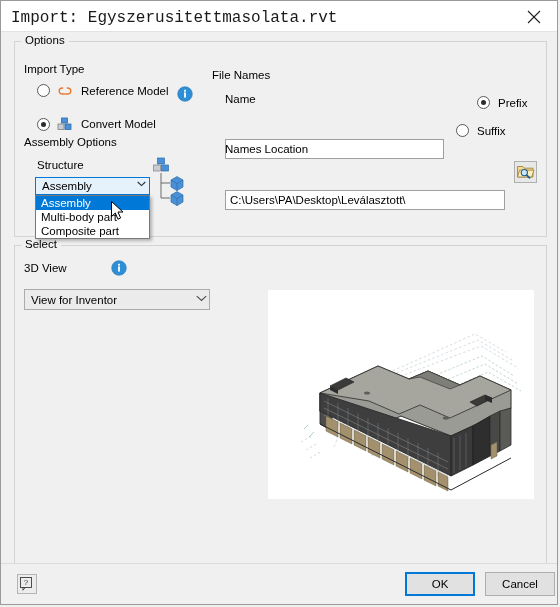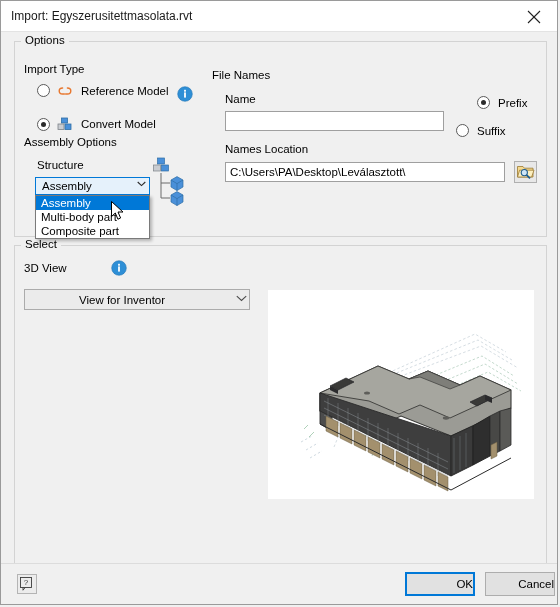--- a/index.html
+++ b/index.html
@@ -31,23 +31,24 @@
     left: 0; top: 0;
     width: 100%;
     height: 31px;
     background: #ffffff;
     border-bottom: 1px solid #e3e3e3;
     box-sizing: border-box;
   }
   .titlebar .title {
     position: absolute;
     left: 10px; top: 8px;
-    font-size: 12px;
+    font-size: 16px;
     color: #1a1a1a;
     white-space: nowrap;
+    font-family: Liberation Mono, monospace;
   }
   .close-btn {
     position: absolute;
     right: 0; top: 0;
     width: 45px; height: 30px;
     cursor: default;
   }
   .close-btn svg { position:absolute; left: 15px; top: 9px; }
 
   
@@ -149,20 +150,21 @@
     background: #fff;
     border: 1px solid #9f9f9f;
     font-size: 11.5px;
     color: #000;
     display: flex;
     align-items: center;
     padding-left: 4px;
     white-space: nowrap;
     overflow: hidden;
     cursor: text;
+    margin-top: 28px;
   }
 
   
   .browse-btn {
     position: absolute;
     box-sizing: border-box;
     background: #e8e8e8;
     border: 1px solid #b0b0b0;
     cursor: default;
   }
@@ -188,21 +190,21 @@
     position: absolute;
     box-sizing: border-box;
     background: #e1e1e1;
     border: 1px solid #adadad;
     font-size: 11.5px;
     color: #000;
     text-align: center;
     cursor: default;
     display: flex;
     align-items: center;
-    justify-content: flex-end;
+    justify-content: center;
   }
   .btn.default { border: 2px solid #0078d7; background: #e1e1e1; }
   .help-btn {
     position: absolute;
     box-sizing: border-box;
     background: #ececec;
     border: 1px solid #b4b4b4;
     cursor: default;
   }
 
@@ -344,21 +346,21 @@
 
   <div class="info-icon" style="left:110px; top:259px;">
     <svg width="16" height="16" viewBox="0 0 16 16">
       <circle cx="8" cy="8" r="7.3" fill="#2e8fd6"></circle>
       <circle cx="8" cy="8" r="7.3" fill="none" stroke="#2476b5" stroke-width="0.6"></circle>
       <rect x="7.1" y="6.4" width="1.8" height="5.2" fill="#fff"></rect>
       <rect x="7.1" y="3.8" width="1.8" height="1.9" fill="#fff"></rect>
     </svg>
   </div>
 
-  <div class="combo grayed" style="left:23px; top:288px; width:226px; height:21px;padding-left:48px;">
+  <div class="combo grayed" style="left:23px; top:288px; width:186px; height:21px;">
     <span class="ctext">View for Inventor</span>
     <span class="arrow">
       <svg width="11" height="7" viewBox="0 0 11 7" style="position:absolute; left:-5px; top:-3px;">
         <polyline points="0.8,1.2 5.5,5.4 10.2,1.2" fill="none" stroke="#4a4a4a" stroke-width="1.1"></polyline>
       </svg>
     </span>
   </div>
 
 
   <div class="preview-box" style="left:267px; top:289px; width:266px; height:209px;">

